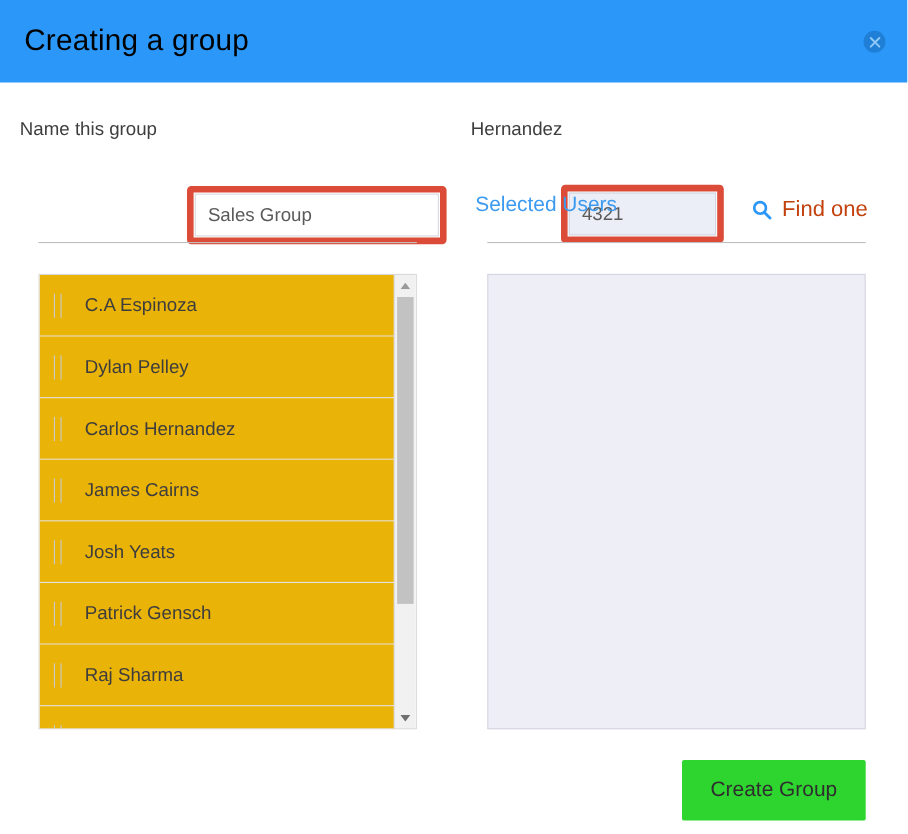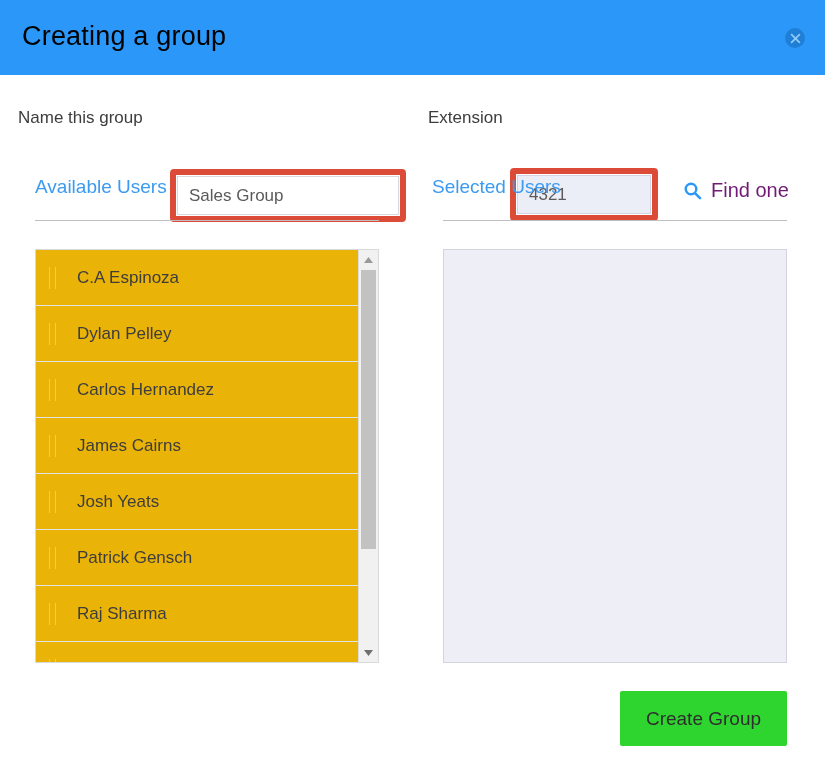--- a/index.html
+++ b/index.html
@@ -113,21 +113,21 @@
     top: 104px;
     display: flex;
     align-items: center;
     gap: 9px;
     cursor: pointer;
     text-decoration: none;
   }
   .find-one-icon { display: block; }
   .find-one-label {
     font-size: 20px;
-    color: #701a75;
+    color: #c2410c;
     white-space: nowrap;
   }
 
   
   .panel-heading {
     position: absolute;
     font-size: 19px;
     color: #3c9bf0;
     white-space: nowrap;
   }
@@ -271,35 +271,34 @@
       </svg>
     </div>
   </div>
 
   <div class="form-row">
     <div class="field-label label-name">Name this group</div>
 
     <div class="annot annot-name"></div>
     <input class="text-input input-name" type="text" value="Sales Group" style="">
 
-    <div class="field-label label-ext">Extension</div>
+    <div class="field-label label-ext">Hernandez</div>
 
     <div class="annot annot-ext"></div>
     <input class="text-input input-ext" type="text" value="4321" style="">
 
     <div class="find-one">
       <svg class="find-one-icon" width="19" height="19" viewBox="0 0 19 19">
         <circle cx="8" cy="8" r="5.3" stroke="#2b98f9" stroke-width="2.4" fill="none"></circle>
         <path d="M12.2 12.4 L17 17.2" stroke="#2b98f9" stroke-width="2.6" stroke-linecap="round"></path>
       </svg>
       <span class="find-one-label">Find one</span>
     </div>
   </div>
 
-  <div class="panel-heading heading-available">Available Users</div>
   <div class="heading-rule rule-available"></div>
 
   <div class="panel-heading heading-selected">Selected Users</div>
   <div class="heading-rule rule-selected"></div>
 
   <div class="users-panel">
     <div class="users-list" id="users-list">
         <div class="user-row">
           <span class="drag-handle"></span>
           <span class="user-name">C.A Espinoza</span>

